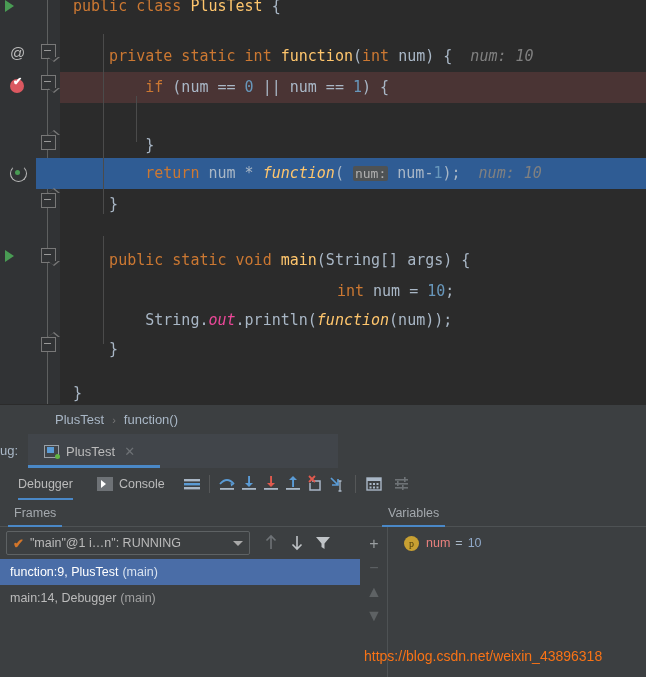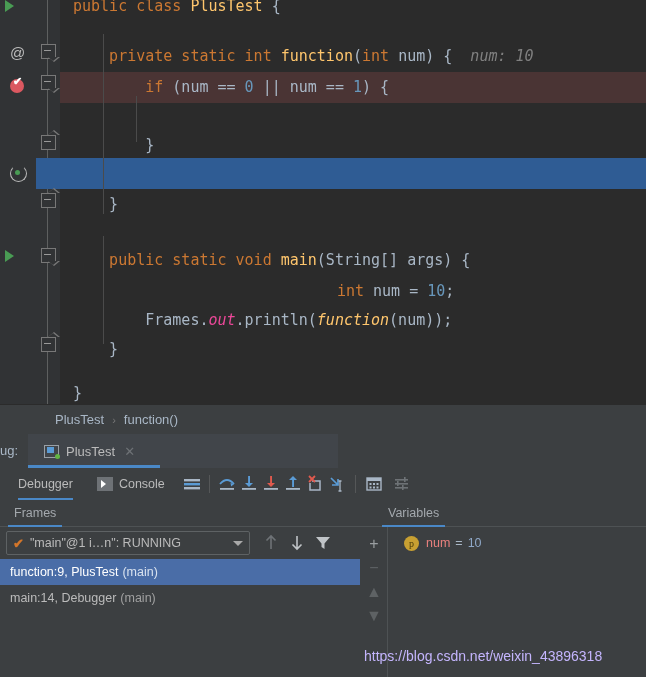--- a/index.html
+++ b/index.html
@@ -246,21 +246,21 @@
     background: #C8A032; color: #4A3B08; font-size: 10px;
     text-align: center; line-height: 15px; margin-right: 7px;
     font-family: "Liberation Serif", serif;
   }
   .var-name { color: #E8807E; }
   .var-eq { color: #A9B7C6; margin: 0 5px; }
   .var-val { color: #8FA8C8; }
 
   .watermark {
     position: absolute; left: 364px; top: 648px;
-    font-size: 14px; color: #c4b5fd; white-space: nowrap;
+    font-size: 14px; color: #f97316; white-space: nowrap;
     font-family: "Liberation Sans", sans-serif;
   }
 </style>
 </head>
 <body>
 
 <div id="app">
 
   <div class="editor">
 
@@ -306,28 +306,29 @@
 
       <div class="ln" style="top:-9px;"><span class="txt"><span class="kw">public class </span><span class="fn">PlusTest</span><span class="brace"> {</span></span></div>
 
       <div class="ln" style="top:41px;"><span class="txt"><span class="kw">    private static int </span><span class="fn">function</span><span class="brace">(</span><span class="kw">int </span><span class="mth">num</span><span class="brace">) {</span><span class="hint">  num: 10</span></span></div>
 
       <div class="ln" style="top:72px;"><span class="txt"><span class="mth">        </span><span class="kw">if</span><span class="mth"> (num == </span><span class="num">0</span><span class="mth"> || num == </span><span class="num">1</span><span class="brace">) {</span></span></div>
 
 
       <div class="ln" style="top:130px;"><span class="txt"><span class="brace">        }</span></span></div>
 
+      <div class="ln" style="top:158px;"><span class="txt"><span class="mth">        </span><span class="kw">return</span><span class="mth"> num * </span><span class="fni">function</span><span class="mth">( </span><span class="paramhint">num:</span><span class="mth"> num-</span><span class="num">1</span><span class="brace">);</span><span class="hint">  num: 10</span></span></div>
 
       <div class="ln" style="top:189px;"><span class="txt"><span class="brace">    }</span></span></div>
 
       <div class="ln" style="top:245px;"><span class="txt"><span class="kw">    public static void </span><span class="fn">main</span><span class="mth">(String[] args) {</span></span></div>
 
       <div class="ln" style="top:276px;text-align:center;"><span class="txt"><span class="mth">        </span><span class="kw">int </span><span class="mth">num = </span><span class="num">10</span><span class="brace">;</span></span></div>
 
-      <div class="ln" style="top:305px;"><span class="txt"><span class="mth">        Frames.</span><span class="stat">out</span><span class="mth">.println(</span><span class="fni">function</span><span class="mth">(num));</span></span></div>
+      <div class="ln" style="top:305px;"><span class="txt"><span class="mth">        String.</span><span class="stat">out</span><span class="mth">.println(</span><span class="fni">function</span><span class="mth">(num));</span></span></div>
 
       <div class="ln" style="top:334px;"><span class="txt"><span class="brace">    }</span></span></div>
 
       <div class="ln" style="top:378px;"><span class="txt"><span class="brace">}</span></span></div>
     </div>
   </div>
 
   <div class="breadcrumb">
     <span>PlusTest</span>
     <span class="crumb-sep">›</span>

